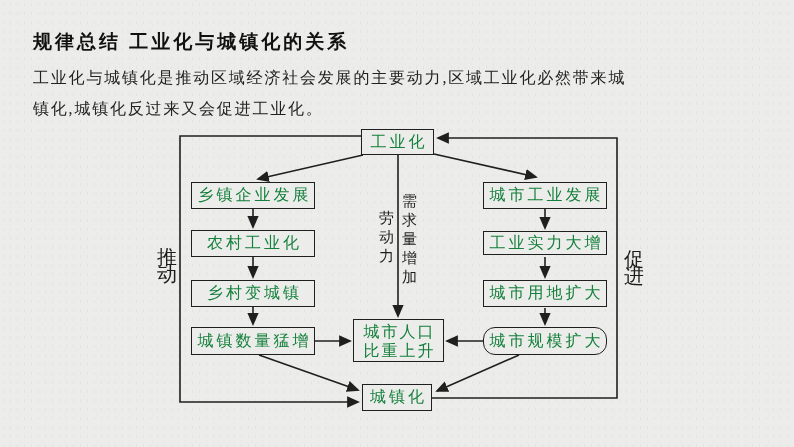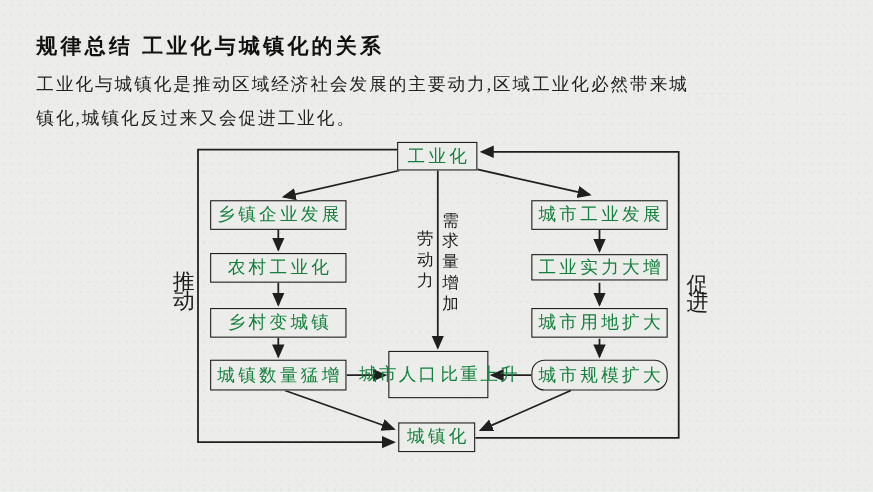--- a/index.html
+++ b/index.html
@@ -30,21 +30,21 @@
   .wires{position:absolute;left:0;top:0;pointer-events:none;}
   .box{
     position:absolute;
     border:1.6px solid #1f1f1f;
     background:#ecedea;
     display:flex;align-items:center;justify-content:center;
     font-size:16px;letter-spacing:3px;text-indent:3px;
     color:#15803d;box-sizing:border-box;
     white-space:nowrap;
   }
-  .box.two-line{flex-direction:row;line-height:19px;letter-spacing:2px;text-indent:2px;}
+  .box.two-line{flex-direction:column;line-height:19px;letter-spacing:2px;text-indent:2px;}
   .vlabel{
     position:absolute;width:17px;
     font-size:15px;line-height:19px;
     word-break:break-all;text-align:left;color:#1c1c1c;
   }
   .vlabel.side{font-size:20px;line-height:17px;}
   
   .b-top{left:361px;top:129px;width:73px;height:26px;}
   .b-l1{left:191px;top:182px;width:124px;height:27px;}
   .b-l2{left:191px;top:230px;width:124px;height:27px;}

